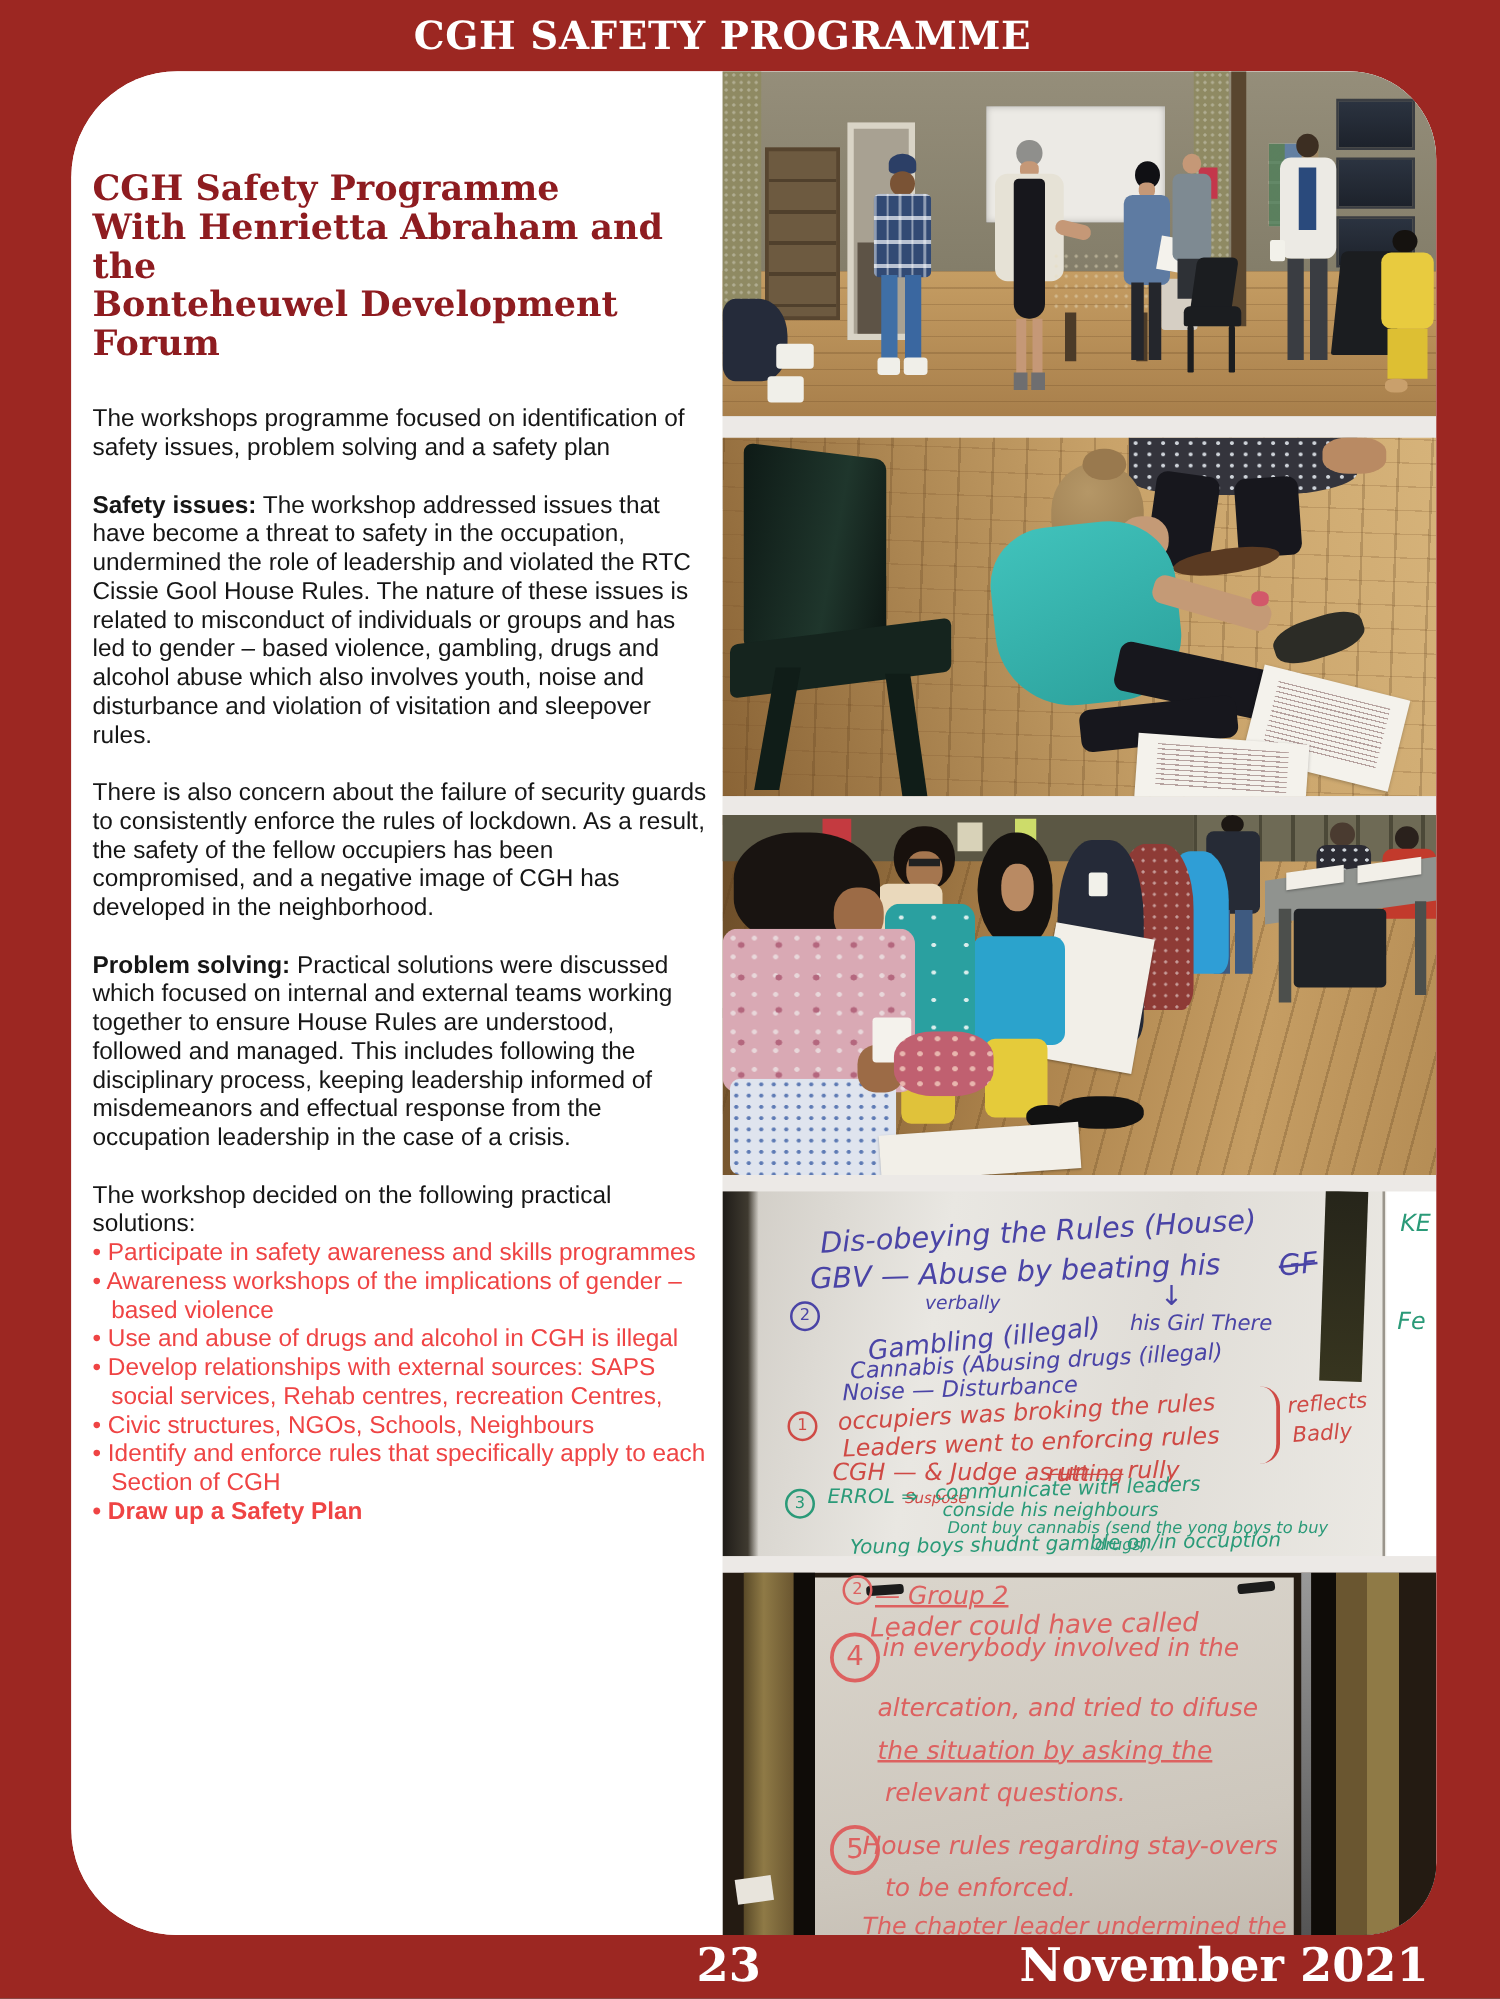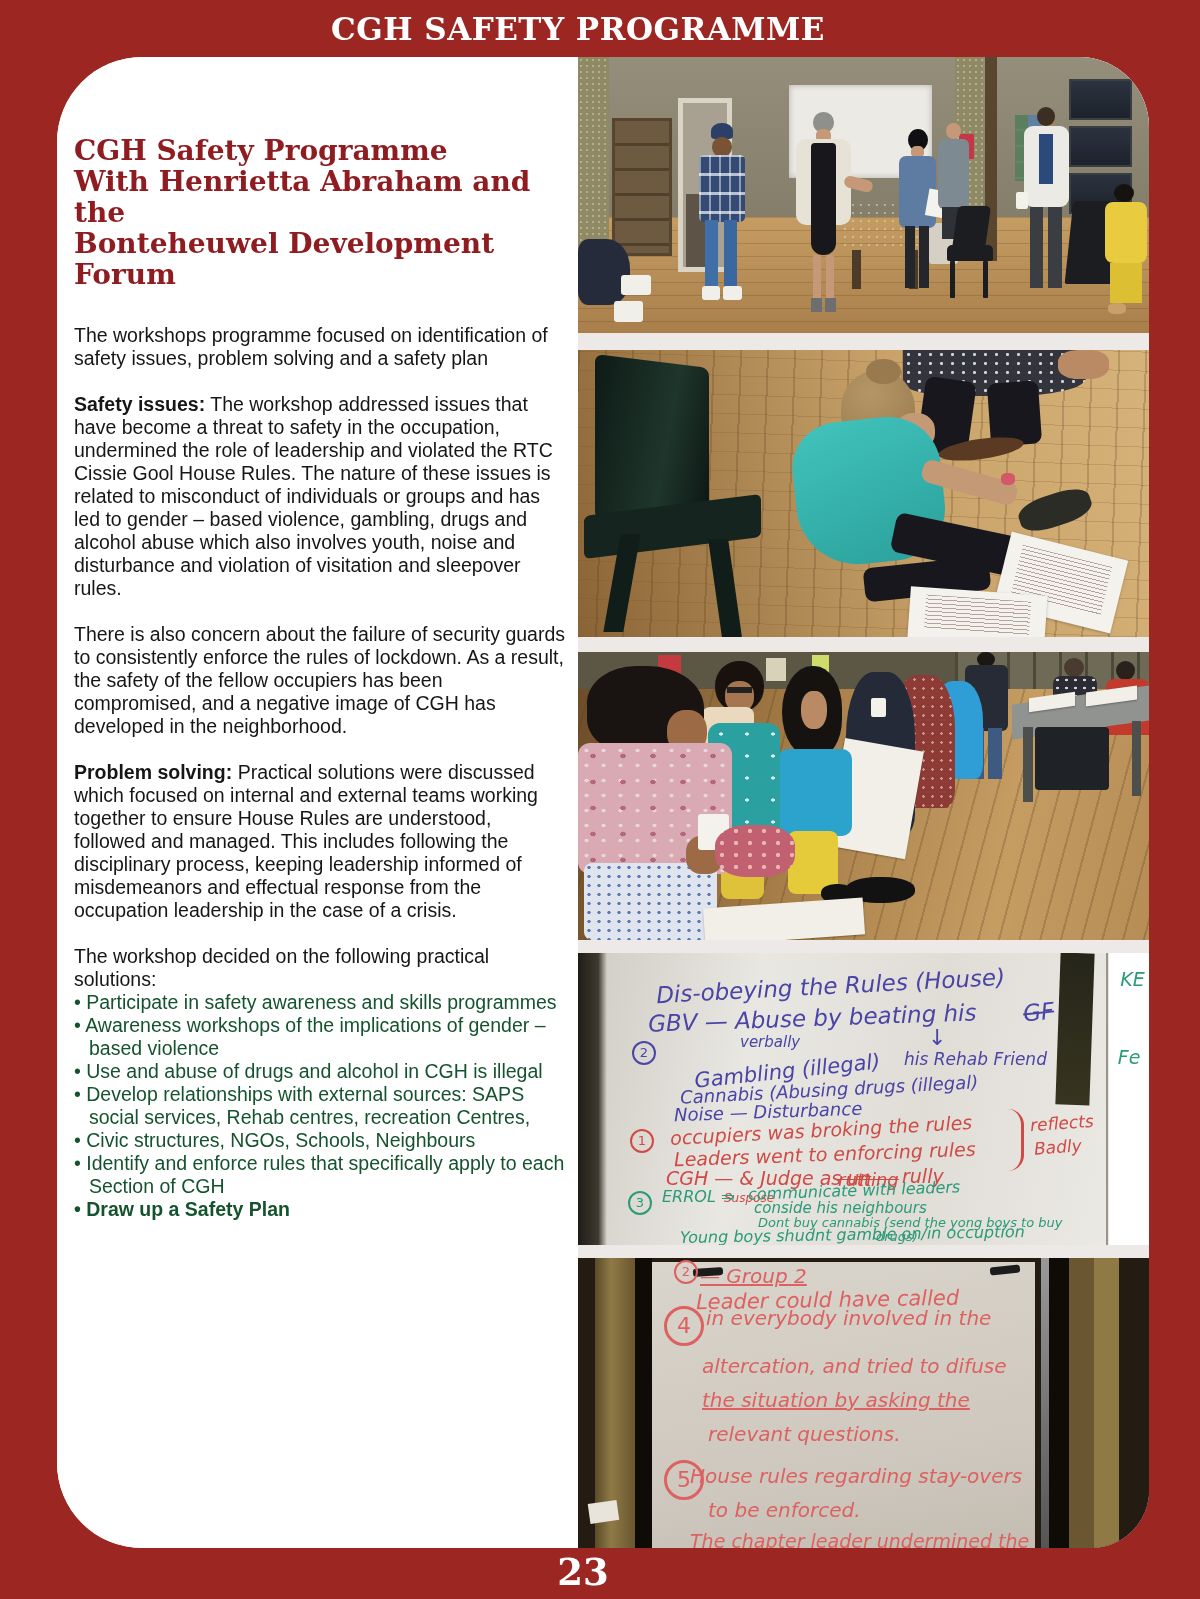--- a/index.html
+++ b/index.html
@@ -16,21 +16,21 @@
             font-family:"DejaVu Serif",serif;font-weight:bold;font-size:37px;}
   
   .card{position:absolute;left:57px;top:57px;width:1092px;height:1491px;background:#ffffff;
         border-radius:85px 70px 58px 85px;overflow:hidden;}
   .text-col{position:absolute;left:0;top:0;width:521px;height:100%;background:#fff;
         box-sizing:border-box;padding:78px 12px 0 17px;}
   .article-heading{margin:0 0 34px 0;font-family:"DejaVu Serif",serif;font-weight:bold;
         font-size:28px;line-height:31px;color:#8e1c20;}
   .body-p{margin:0 0 23px 0;font-size:19.5px;line-height:23px;color:#161616;}
   .lead{font-weight:bold;}
-  .bullets{list-style:none;margin:0;padding:0;font-size:19.5px;line-height:23px;color:#14532d;}
+  .bullets{list-style:none;margin:0;padding:0;font-size:19.5px;line-height:23px;color:#ef4444;}
   .bullets li{padding-left:15px;text-indent:-15px;}
   .bullets li::before{content:"• ";}
   .bullets li.bold{font-weight:bold;}
   
   .photo-col{position:absolute;left:521px;top:0;width:571px;height:1491px;background:#ece9e6;}
   .photo{position:absolute;left:0;width:571px;overflow:hidden;}
   #photo1{top:0;height:276px;}
   #photo2{top:293px;height:287px;}
   #photo3{top:595px;height:288px;}
   #photo4{top:896px;height:292px;}
@@ -358,21 +358,21 @@
         <div class="abs p4-vline"></div>
         <div class="abs p4-frag">
           <span class="hw ink-g" style="left:28%;top:5%;font-size:19px;">KE</span>
           <span class="hw ink-g" style="left:22%;top:32%;font-size:19px;">Fe</span>
         </div>
         <span class="hw ink-b" style="left:78px;top:20px;font-size:23px;transform:rotate(-3deg);">Dis-obeying the Rules (House)</span>
         <span class="hw ink-b" style="left:70px;top:52px;font-size:23px;transform:rotate(-2deg);">GBV — Abuse by beating his</span>
         <span class="hw ink-b strike" style="left:445px;top:46px;font-size:23px;transform:rotate(-6deg);">GF</span>
         <span class="hw ink-b" style="left:162px;top:80px;font-size:15px;">verbally</span>
         <span class="hw ink-b" style="left:350px;top:72px;font-size:22px;">↓</span>
-        <span class="hw ink-b" style="left:326px;top:96px;font-size:17px;">his Rehab Friend</span>
+        <span class="hw ink-b" style="left:326px;top:96px;font-size:17px;">his Girl There</span>
         <span class="hw ink-b circ" style="left:54px;top:88px;">2</span>
         <span class="hw ink-b" style="left:116px;top:106px;font-size:21px;transform:rotate(-6deg);">Gambling (illegal)</span>
         <span class="hw ink-b" style="left:102px;top:126px;font-size:18px;transform:rotate(-3deg);">Cannabis (Abusing drugs (illegal)</span>
         <span class="hw ink-b" style="left:96px;top:148px;font-size:18px;transform:rotate(-2deg);">Noise — Disturbance</span>
         <span class="hw ink-r circ" style="left:52px;top:176px;">1</span>
         <span class="hw ink-r" style="left:92px;top:166px;font-size:19px;transform:rotate(-3deg);">occupiers was broking the rules</span>
         <span class="hw ink-r" style="left:96px;top:190px;font-size:19px;transform:rotate(-2deg);">Leaders went to enforcing rules</span>
         <span class="hw ink-r" style="left:88px;top:214px;font-size:19px;">CGH — &amp; Judge as un</span>
         <span class="hw ink-r strike" style="left:260px;top:216px;font-size:18px;">rutting</span>
         <span class="hw ink-r" style="left:324px;top:212px;font-size:19px;">rully</span>
@@ -410,14 +410,15 @@
         <span class="hw mk circ-big" style="left:86px;top:202px;">5</span>
         <span class="hw mk" style="left:112px;top:206px;font-size:20px;">House rules regarding stay-overs</span>
         <span class="hw mk" style="left:130px;top:240px;font-size:20px;">to be enforced.</span>
         <span class="hw mk" style="left:112px;top:272px;font-size:19px;">The chapter leader undermined the</span>
       </div>
 
     </div>
   </div>
 
   <div class="footer-num">23</div>
+  <div class="footer-date">November 2021</div>
 
 </div>
 
 </body></html>

